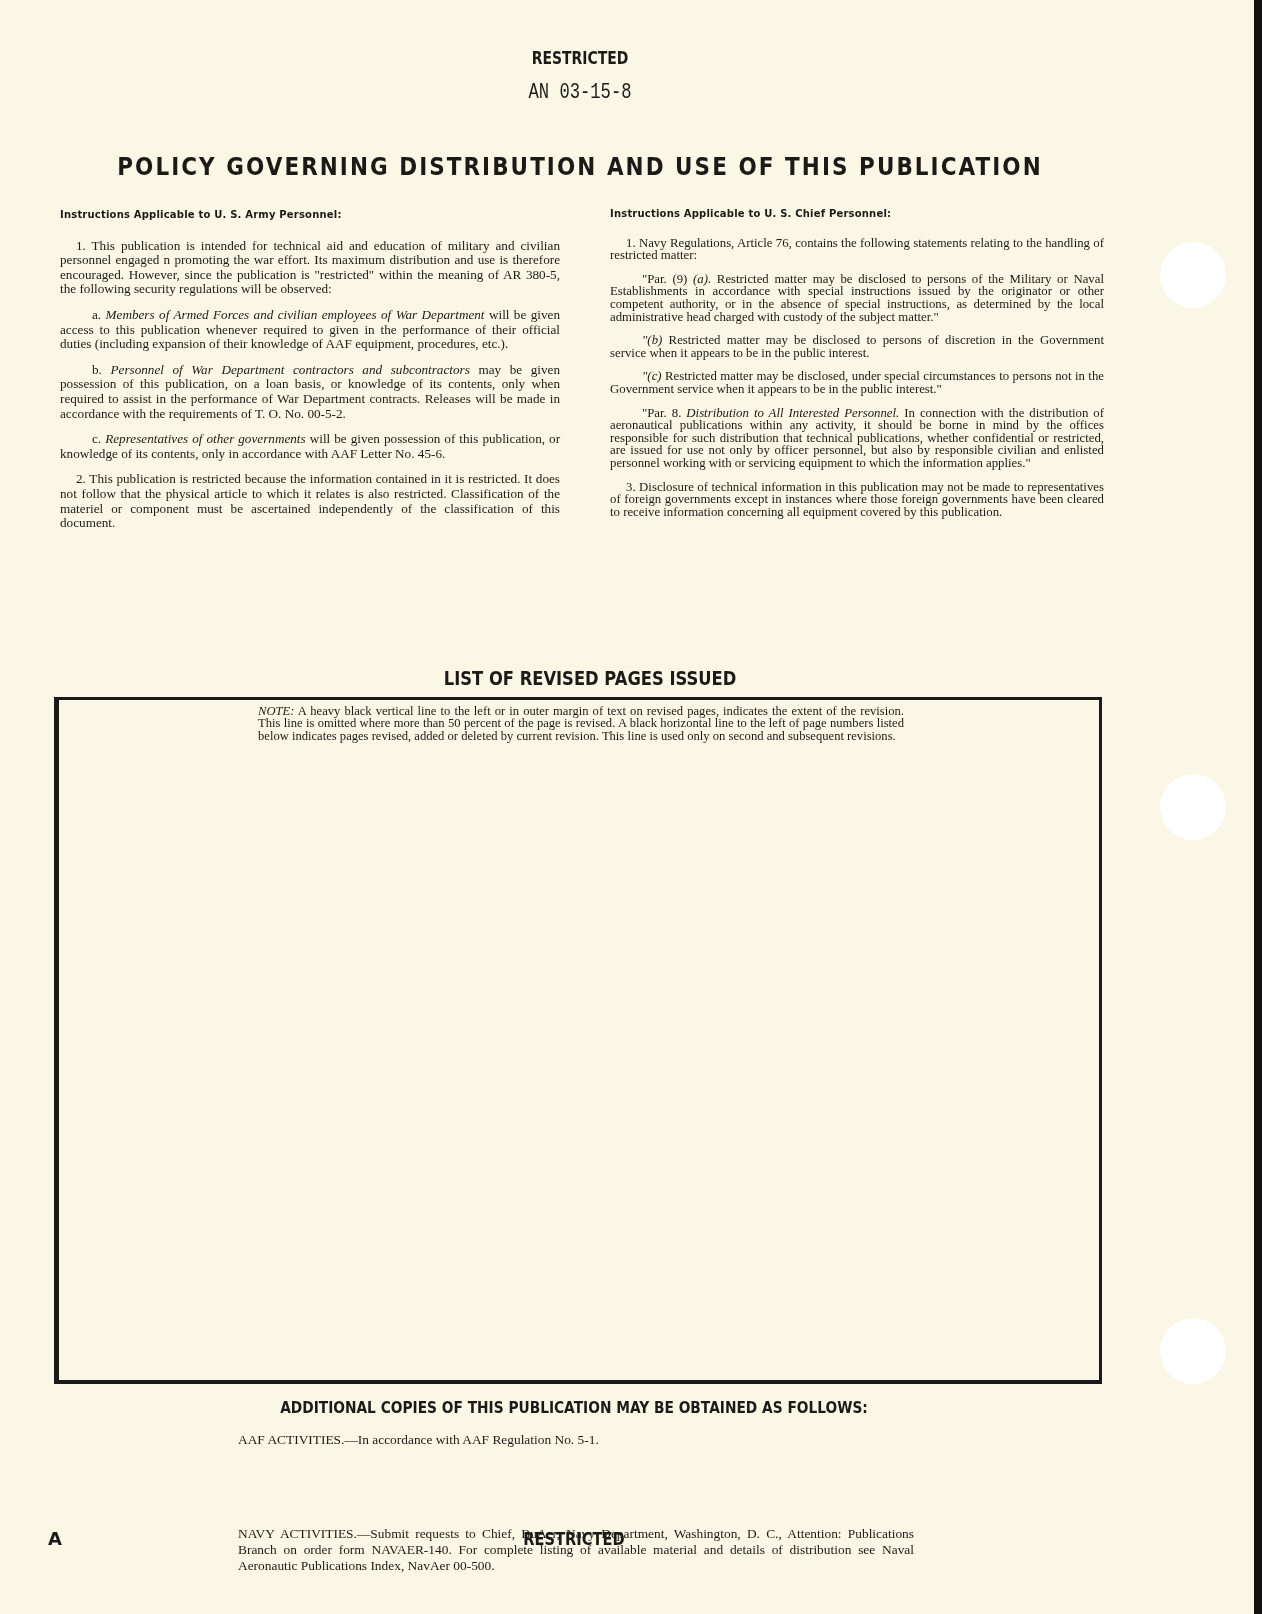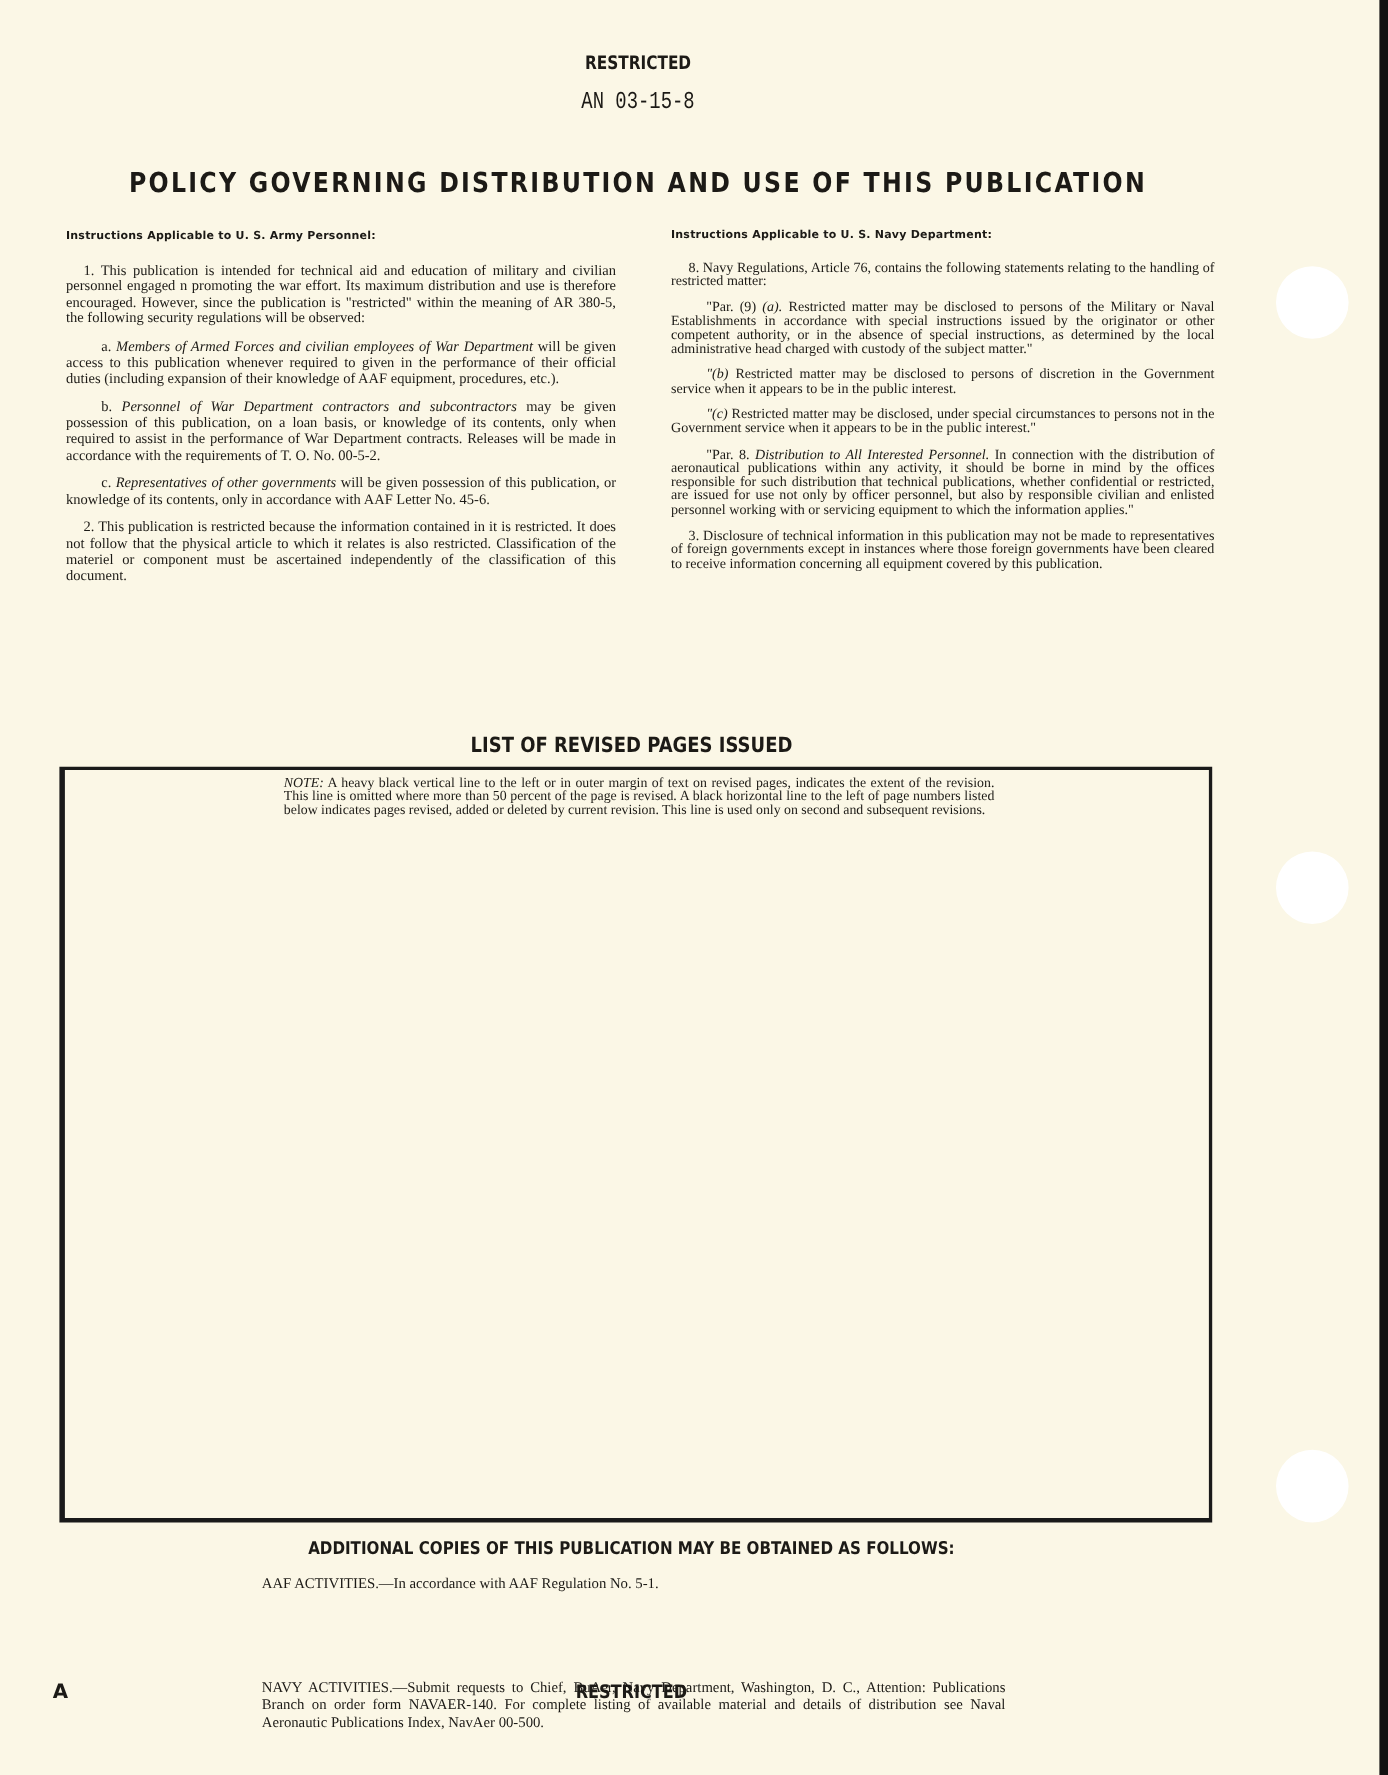--- a/index.html
+++ b/index.html
@@ -44,21 +44,21 @@
   }
   .col p { margin: 0 0 11px 0; text-indent: 16px; }
   .col p.sub { text-indent: 32px; }
   .col i { font-style: italic; }
 
   .box {
     position: absolute; left: 54px; top: 697px; width: 1040px; height: 680px;
     border: 3px solid #1a1a1a; border-left-width: 5px; border-bottom-width: 4px;
   }
   .box-title {
-    position: absolute; top: 667px; left: 0; width: 1148px; text-align: center;
+    position: absolute; top: 667px; left: 16px; width: 1148px; text-align: center;
   }
   .box-title span {
     display: inline-block; background: #fbf7e6; padding: 0 2px;
     font-family: "DejaVu Sans", sans-serif; font-weight: bold; font-size: 19px;
     transform: scaleX(0.86);
   }
   .note {
     position: absolute; top: 705px; left: 258px; width: 646px;
     font-size: 12.6px; line-height: 12.4px; text-align: justify;
   }
@@ -112,22 +112,22 @@
   </p>
   <p class="sub">
     <span>c.</span>
     <i>Representatives of other governments</i>
     <span>will be given possession of this publication, or knowledge of its contents, only in accordance with AAF Letter No. 45-6.</span>
   </p>
   <p>2. This publication is restricted because the information contained in it is restricted. It does not follow that the physical article to which it relates is also restricted. Classification of the materiel or component must be ascertained independently of the classification of this document.</p>
 </div>
 
 <div class="col right">
-  <h3>Instructions Applicable to U. S. Navy Department:</h3>
-  <p>8. Navy Regulations, Article 76, contains the following statements relating to the handling of restricted matter:</p>
+  <h3>Instructions Applicable to U. S. Chief Personnel:</h3>
+  <p>1. Navy Regulations, Article 76, contains the following statements relating to the handling of restricted matter:</p>
   <p class="sub">
     <span>"Par. (9)</span>
     <i>(a).</i>
     <span>Restricted matter may be disclosed to persons of the Military or Naval Establishments in accordance with special instructions issued by the originator or other competent authority, or in the absence of special instructions, as determined by the local administrative head charged with custody of the subject matter."</span>
   </p>
   <p class="sub">
     <i>"(b)</i>
     <span>Restricted matter may be disclosed to persons of discretion in the Government service when it appears to be in the public interest.</span>
   </p>
   <p class="sub">

